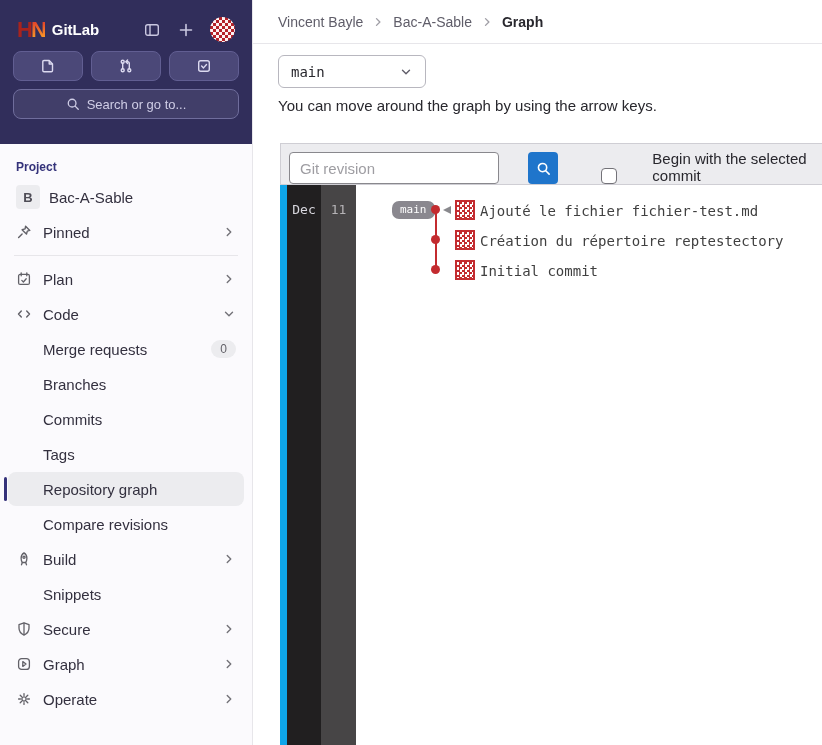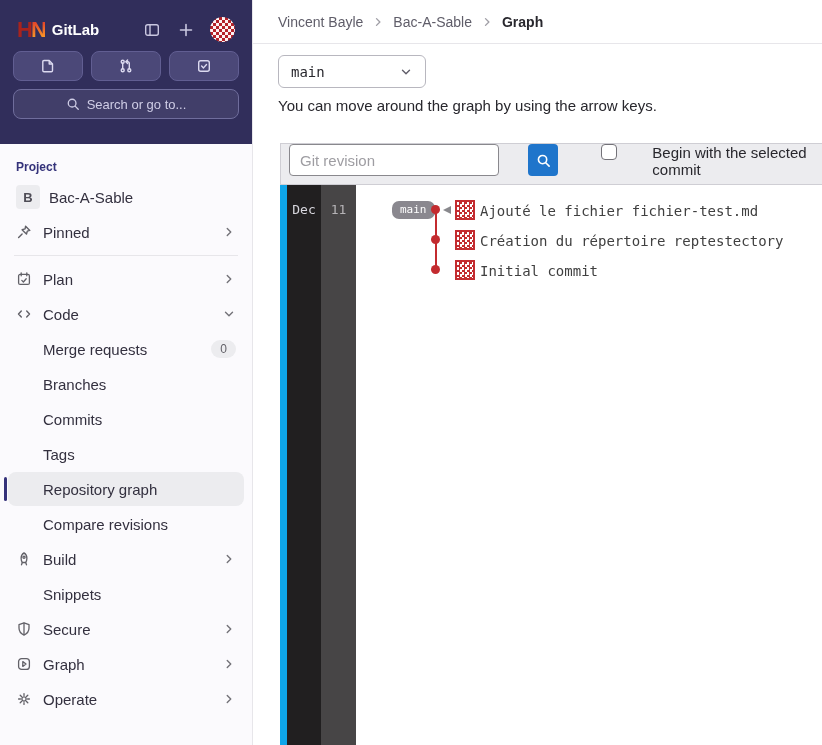--- a/index.html
+++ b/index.html
@@ -42,21 +42,21 @@
   .crumb-sep { margin:0 9px; color:#a09fa6; display:flex; }
   .crumb-current { color:#28272d; font-weight:600; }
   .topbar-border { position:absolute; left:253px; top:43px; width:569px; height:1px; background:#e7e6ea; }
 
   .branch-select { position:absolute; left:278px; top:55px; width:148px; height:33px; background:#fff; border:1px solid #b8b7bf; border-radius:6px; display:flex; align-items:center; padding:0 12px; font-size:14px; color:#28272d; }
   .branch-select .chevd { margin-left:auto; color:#5f5d69; display:flex; }
 
   .hint { position:absolute; left:278px; top:97px; font-size:15px; color:#28272d; }
 
   .graph-wrap { position:absolute; left:280px; top:143px; width:542px; height:602px; }
-  .g-toolbar { height:42px; background:#ececef; border:1px solid #cfced4; border-right:none; display:flex; align-items:flex-start; padding:0 0 0 8px;gap:26px; }
+  .g-toolbar { height:42px; background:#ececef; border:1px solid #cfced4; border-right:none; display:flex; align-items:flex-end; padding:0 0 0 8px;gap:26px; }
   .rev-input { width:210px; height:32px; border:1px solid #89888d; border-radius:4px; background:#fff; font-size:15px; color:#28272d; padding:0 10px; font-family:"Liberation Sans",sans-serif; outline:none; }
   .rev-input::placeholder { color:#9e9da2; }
   .g-search-btn { width:37px; height:32px; margin-left:3px; background:#1f75cb; border:none; border-radius:4px; display:flex; align-items:center; justify-content:center; color:#fff; }
   .g-checkbox { width:16px; height:16px; margin-left:17px; background:#fff; border:1px solid #737278; border-radius:4px; flex:none; }
   .g-cb-label { margin-left:9px; font-size:15px; color:#28272d; }
 
   .g-body { position:absolute; top:42px; left:0; right:0; bottom:0; background:#fff; border-left:7px solid #0ea5e9; overflow:hidden; }
   .col-month { position:absolute; left:0; top:0; bottom:0; width:34px; background:#211f20; }
   .col-day   { position:absolute; left:34px; top:0; bottom:0; width:35px; background:#474546; }
   .col-month span { display:block; margin-top:17px; text-align:center; color:#d8d7de; font-size:13px; }

